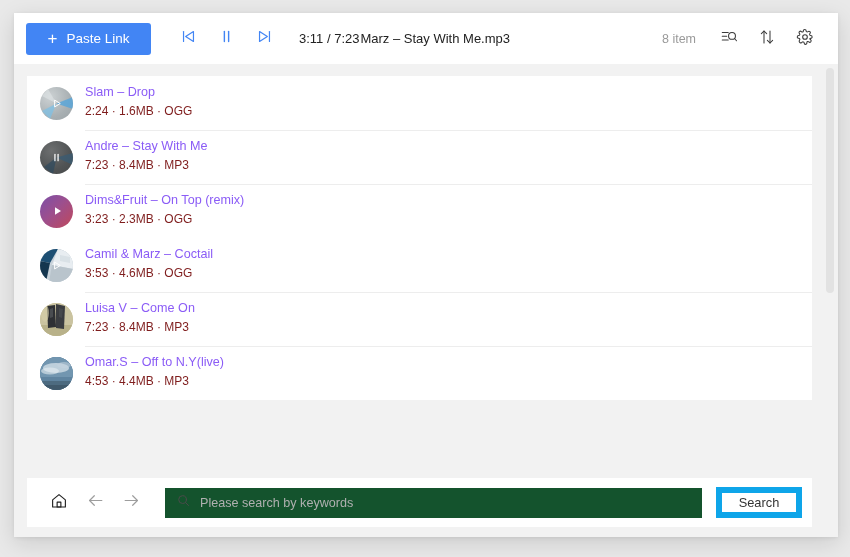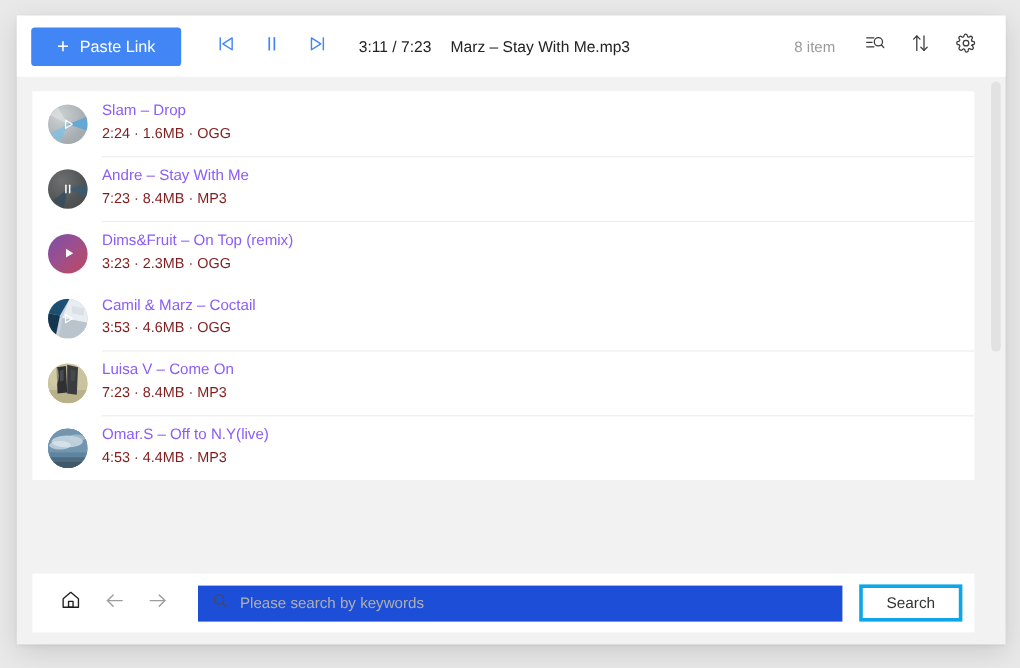--- a/index.html
+++ b/index.html
@@ -68,21 +68,21 @@
     height: 34px;
     display: flex;
     align-items: center;
     justify-content: center;
     cursor: pointer;
   }
 
   #now-playing {
     display: flex;
     align-items: flex-start;
-    gap: 16px;
+    gap: 1px;
     margin-left: 16px;
     white-space: nowrap;
   }
   #time-display {
     font-size: 13px;
     color: #222222;
   }
   #track-title {
     font-size: 13px;
     color: #222222;
@@ -206,38 +206,38 @@
     align-items: center;
     justify-content: center;
     cursor: pointer;
   }
 
   #search-field {
     flex: 1;
     height: 30px;
     margin-left: 16px;
     margin-right: 14px;
-    background: #1d4ed8;
+    background: #14532d;
     display: flex;
     align-items: center;
     padding-left: 11px;
     gap: 9px;
     cursor: text;
     text-align: center;
   }
   #search-placeholder {
     font-size: 12.6px;
     color: #b0b0b0;
   }
 
   #search-button {
     width: 86px;
     height: 31px;
     background: #ffffff;
-    border: 3px solid #0ea5e9;
+    border: 6px solid #0ea5e9;
     font-size: 12.8px;
     color: #333333;
     display: flex;
     align-items: center;
     justify-content: center;
     cursor: pointer;
     flex: none;
   }
 </style>
 </head>

